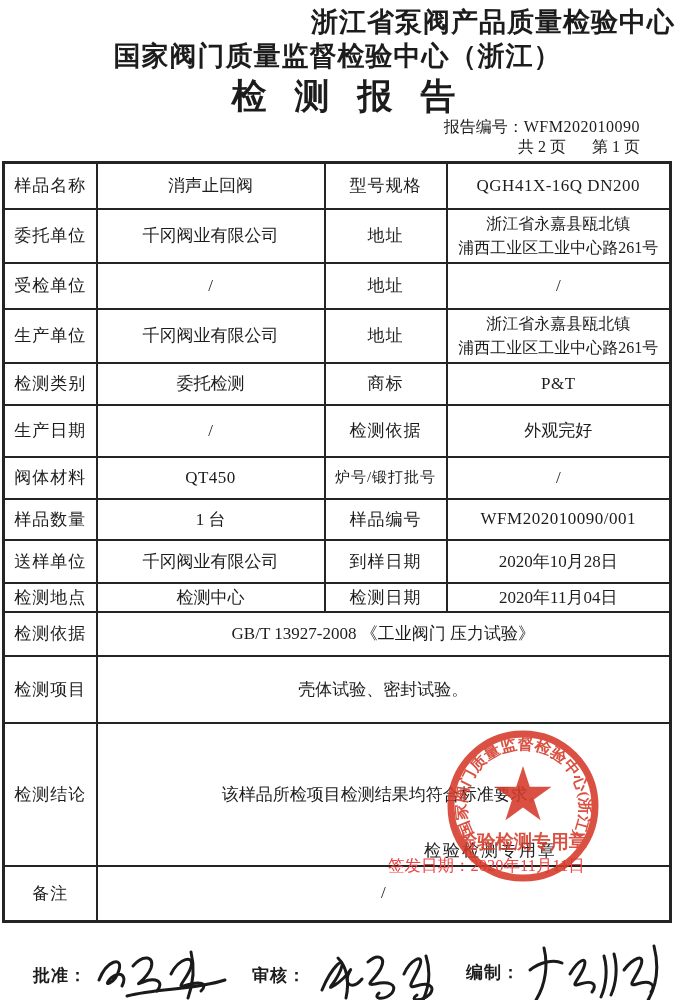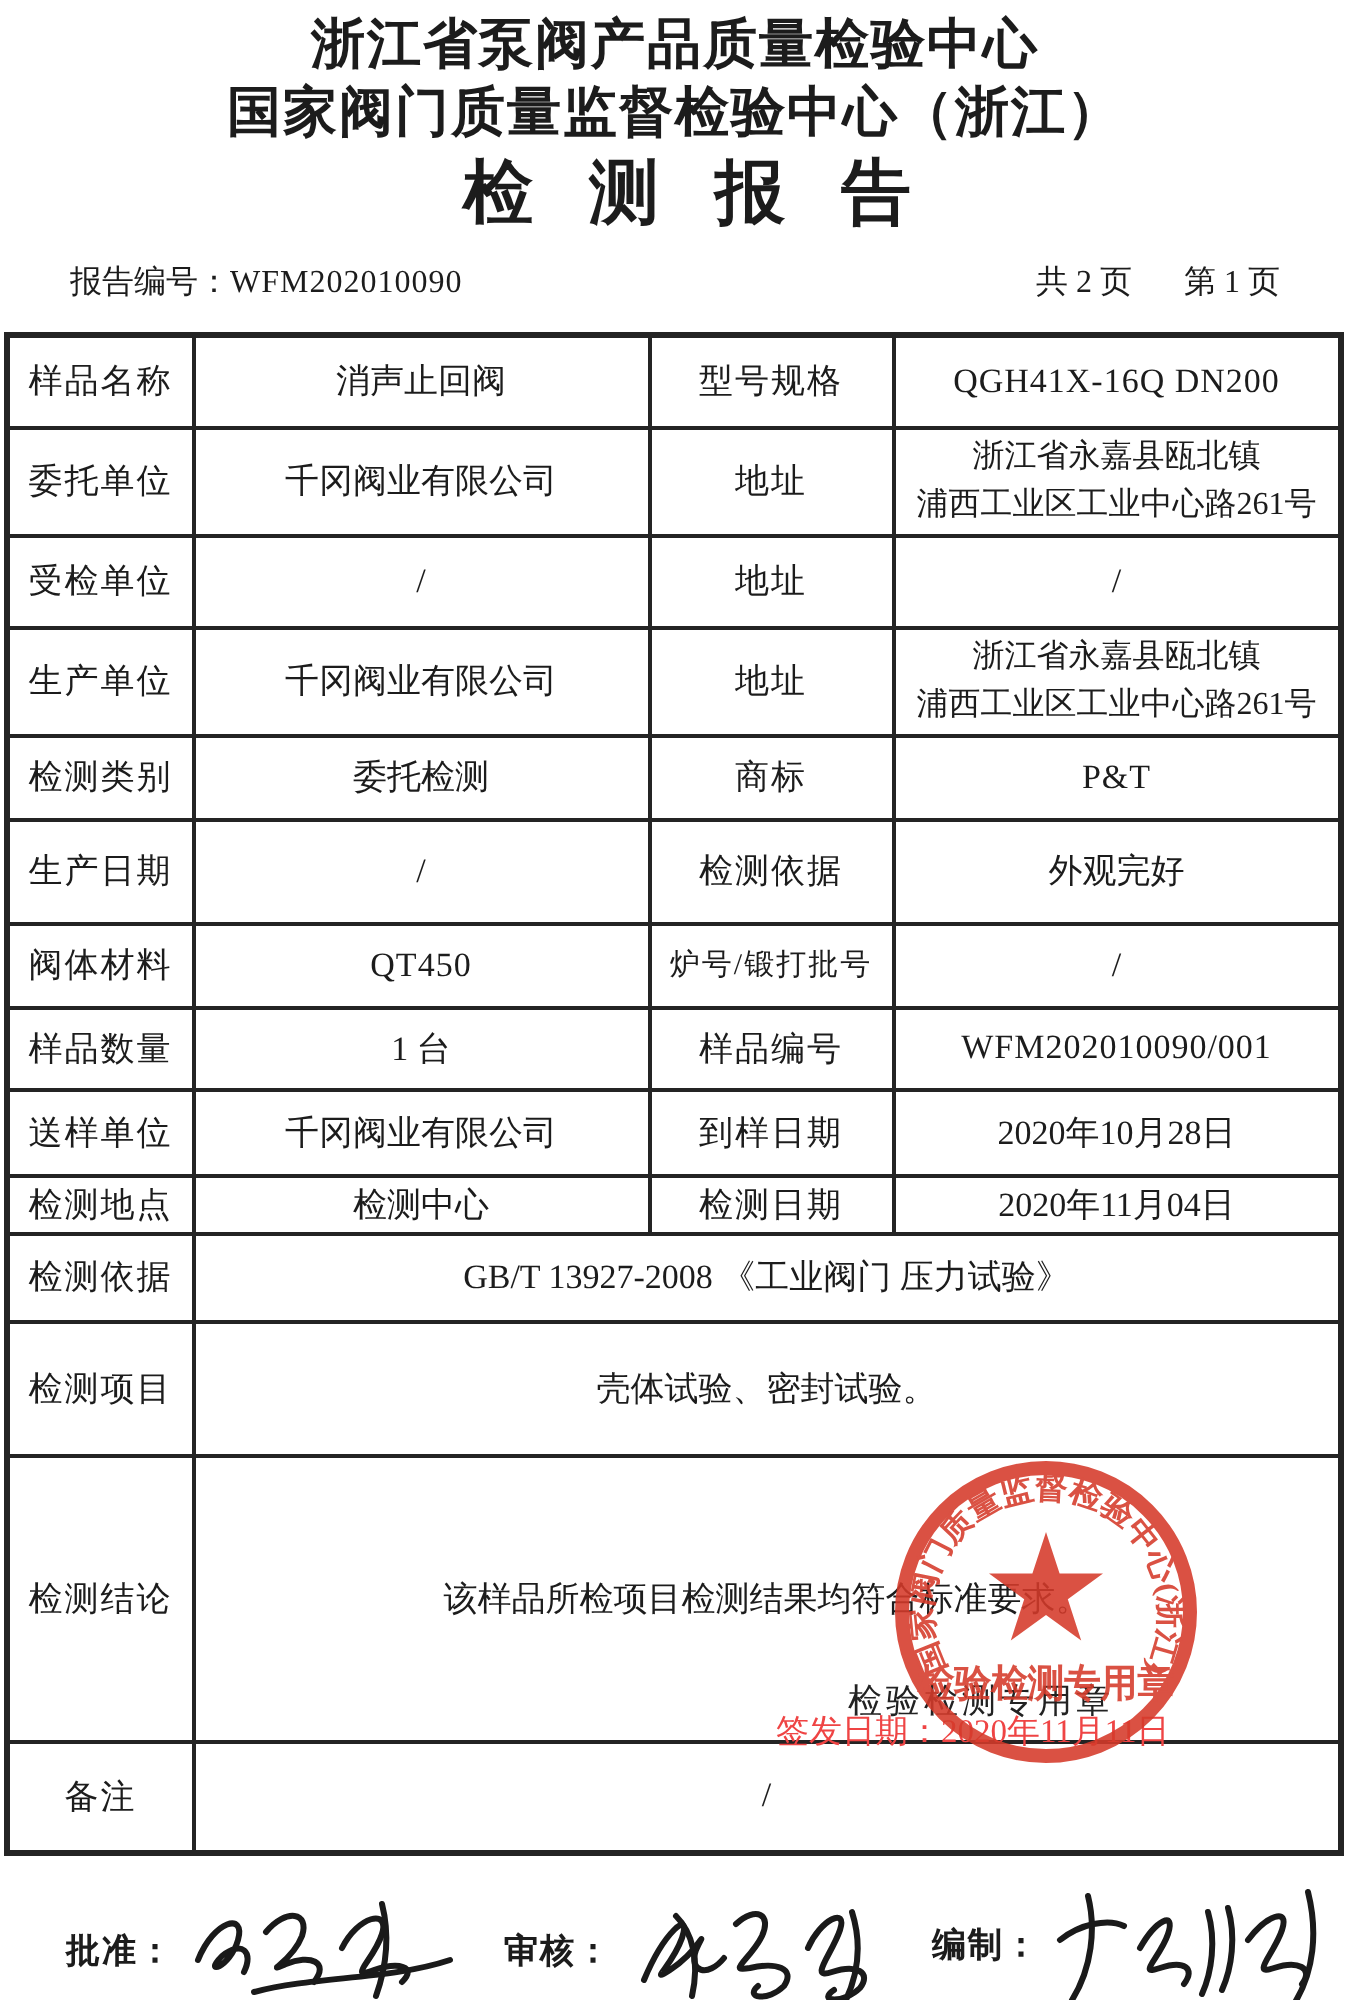--- a/index.html
+++ b/index.html
@@ -6,36 +6,36 @@
   .page{
     position:relative;
     width:675px;height:1000px;
     background:#ffffff;
     font-family:"Liberation Serif","DejaVu Serif",serif;
     color:#1c1c1c;
     overflow:hidden;
   }
   
   .org-line{font-size:27px;font-weight:bold;text-align:center;line-height:33px;letter-spacing:1px;}
-  .org1{margin-top:6px;}
+  .org1{margin-top:6px;text-align:right;}
   .org2{margin-top:1px;}
   .big-title{
     font-size:35px;font-weight:bold;text-align:center;
     letter-spacing:28px;padding-left:40px;
     line-height:34px;margin-top:7px;
   }
   .meta-row{
     display:flex;justify-content:space-between;align-items:flex-end;
-    padding:0 35px;margin-top:18px;font-size:16px;line-height:20px;
+    padding:0 35px;margin-top:3px;font-size:16px;line-height:20px;flex-direction:column;
   }
   .meta-right span{margin-left:22px;}
   
   table.report{
     border-collapse:collapse;table-layout:fixed;
-    width:667px;margin:14px 0 0 2px;
+    width:667px;margin:4px 0 0 2px;
     border:3px solid #242424;
   }
   table.report td{
     border:2px solid #242424;
     font-size:17px;
     text-align:center;vertical-align:middle;
     padding:2px 4px;
     overflow:hidden;
   }
   td.lab{letter-spacing:1px;}

